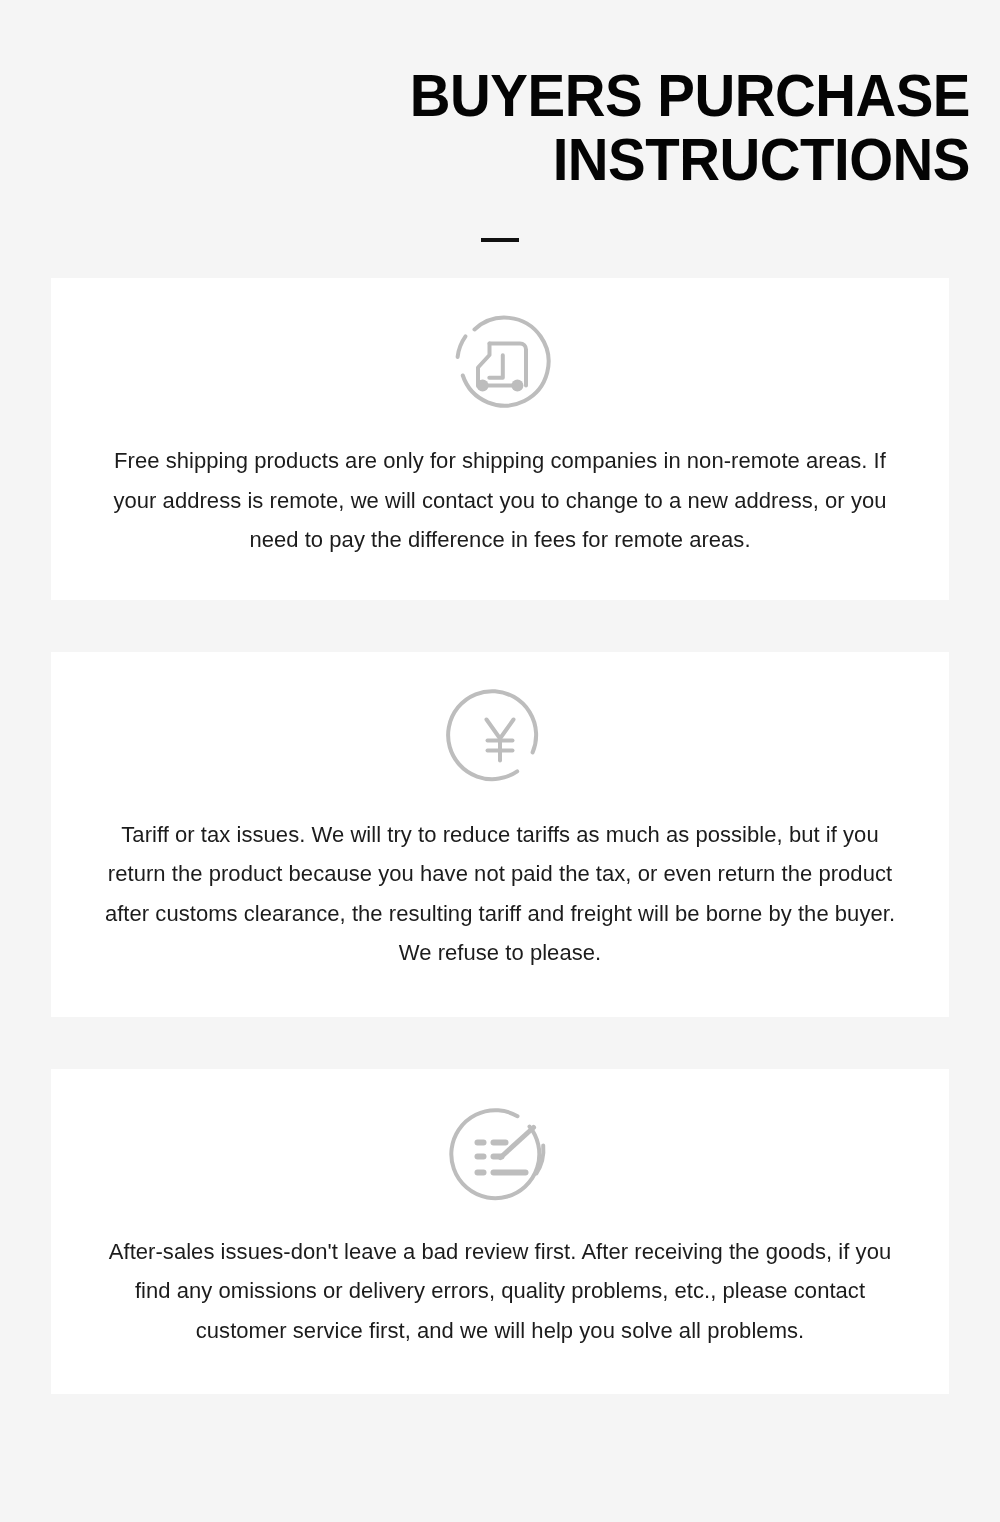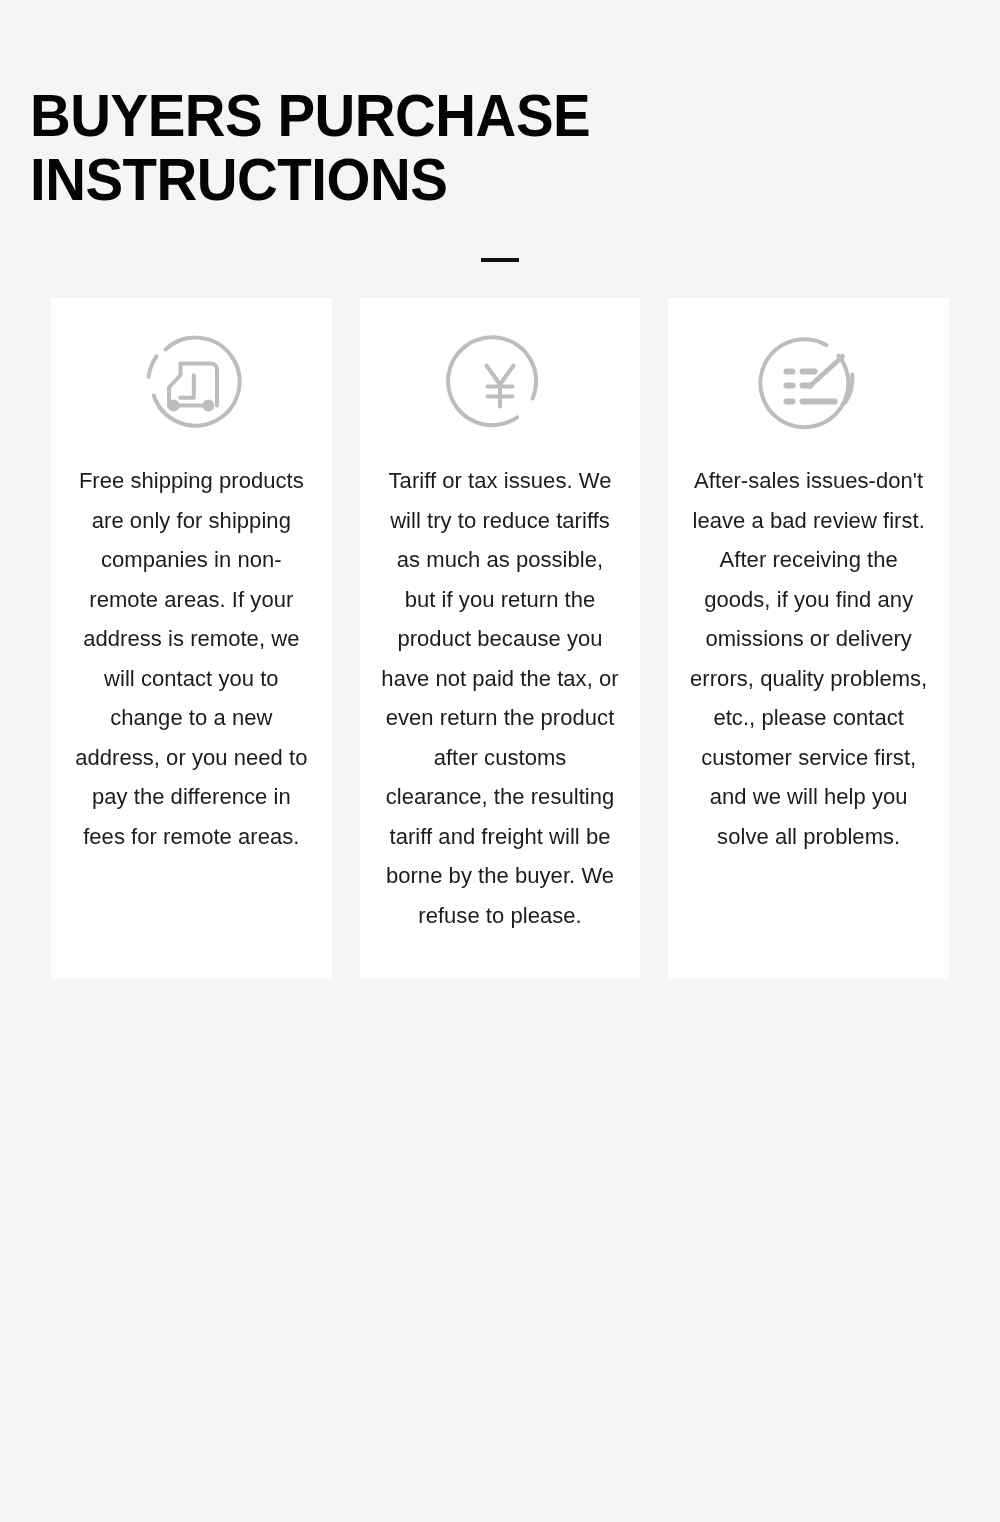--- a/index.html
+++ b/index.html
@@ -18,22 +18,22 @@
 
   .page {
     position: relative;
     width: 1000px;
     height: 1522px;
     background: #f5f5f5;
   }
 
   
   .header {
-    padding-top: 84px;
-    text-align: left;
+    padding-top: 64px;
+    text-align: right;
   }
 
   .page-title {
     font-family: "Liberation Sans Narrow", "Liberation Sans", "DejaVu Sans Condensed", sans-serif;
     font-weight: 700;
     font-size: 60px;
     line-height: 1.07;
     letter-spacing: -0.5px;
     color: #040404;
     text-transform: uppercase;
@@ -47,22 +47,22 @@
     background: #111111;
     margin: 46px auto 0 auto;
     border-radius: 0;
   }
 
   
   .cards {
     margin-top: 36px;
     padding: 0 51px;
     display: flex;
-    flex-direction: row;
-    gap: 28px;
+    flex-direction: column;
+    gap: 52px;
   }
 
   .card {
     background: #ffffff;
     width: 898px;
     display: flex;
     flex-direction: column;
     align-items: center;
   }
 

